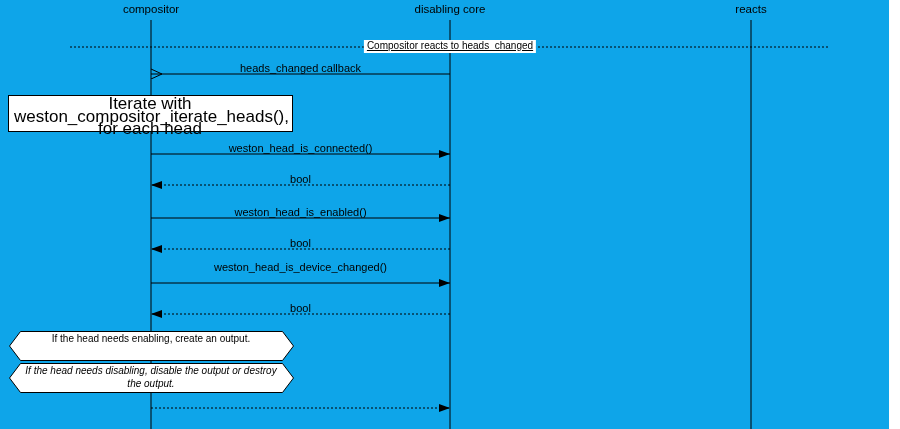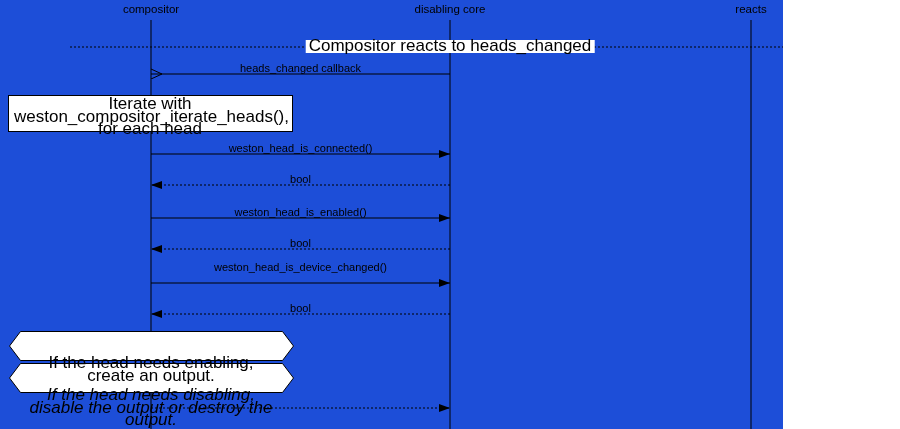--- a/index.html
+++ b/index.html
@@ -7,24 +7,24 @@
     margin: 0;
     padding: 0;
     background: #ffffff;
   }
   body {
     font-family: "Liberation Sans", sans-serif;
     color: #000000;
   }
   #diagram-root {
     position: relative;
-    width: 783px;
+    width: 889px;
     height: 429px;
     overflow: hidden;
-    background: #1d4ed8;
+    background: #0ea5e9;
   }
   .svg-layer {
     position: absolute;
     left: 0;
     top: 0;
     width: 900px;
     height: 429px;
   }
   .txt {
     position: absolute;
@@ -39,41 +39,41 @@
   .participant-label {
     font-size: 11.5px;
     text-align: center;
     transform: translateX(-50%);
   }
   .msg-label {
     font-size: 11px;
     transform: translateX(-50%);
   }
   .divider-label {
-    font-size: 17px;
+    font-size: 10px;
     transform: translateX(-50%);
     background: #ffffff;
     padding: 0 3px;
+    text-decoration: underline;
   }
   .note-text {
     font-size: 17px;
     line-height: 12.5px;
     white-space: normal;
     width: 276px;
     text-align: center;
     transform: translateX(-50%);
   }
   .frag-text {
-    font-size: 17px;
+    font-size: 10px;
     line-height: 12.5px;
     white-space: normal;
     width: 256px;
     text-align: center;
     transform: translateX(-50%);
-    margin-top: 24px;
   }
 </style>
 </head>
 <body>
 
 <div id="diagram-root">
 
   <svg class="svg-layer" viewBox="0 0 900 429" xmlns="http://www.w3.org/2000/svg">
     <defs>
       <marker id="arrow-filled-right" markerWidth="12" markerHeight="12" refX="11" refY="4" orient="auto" markerUnits="userSpaceOnUse">

